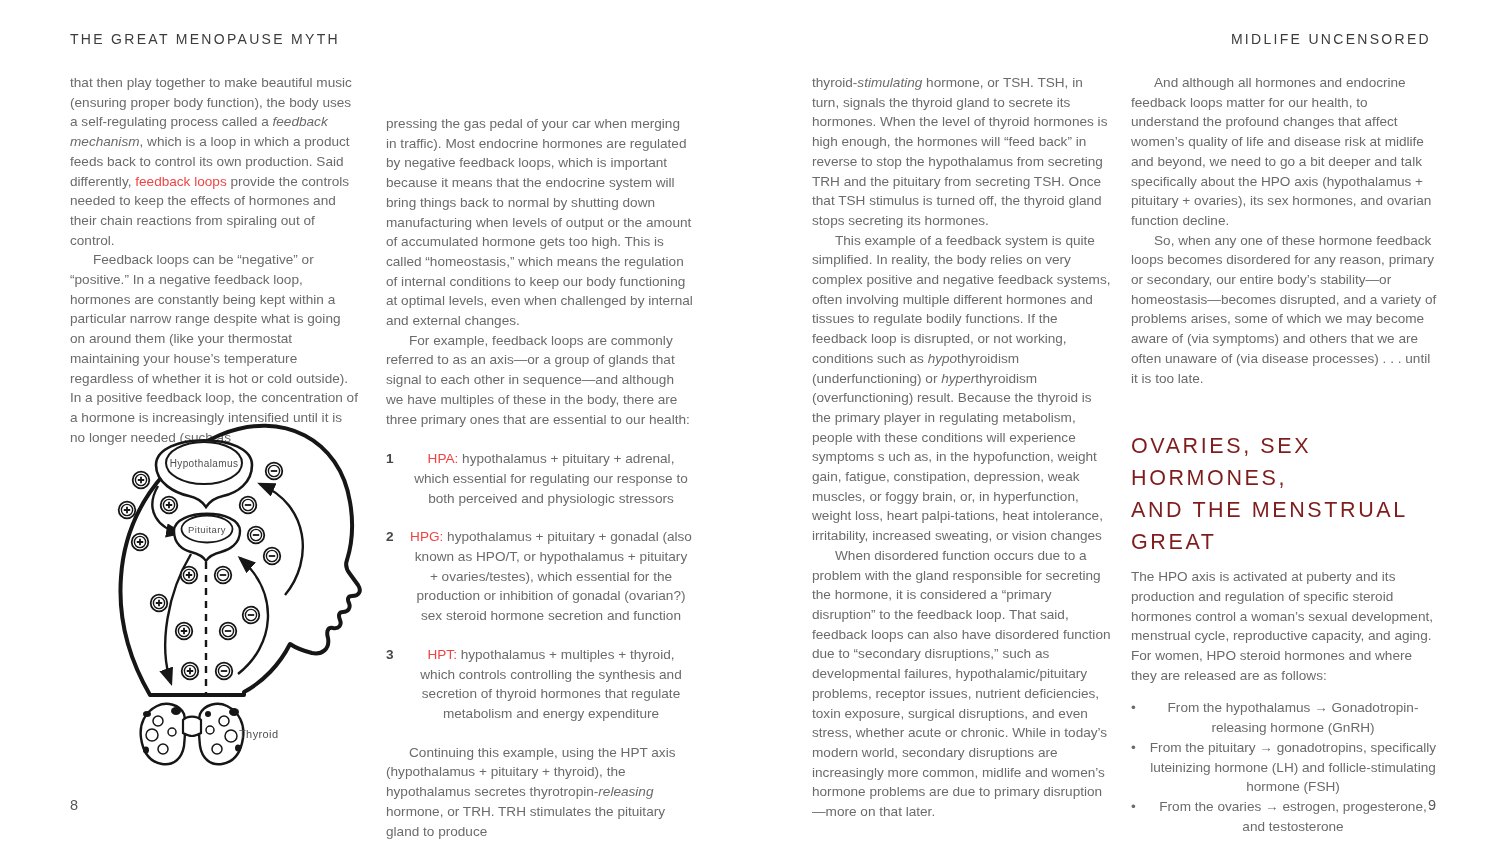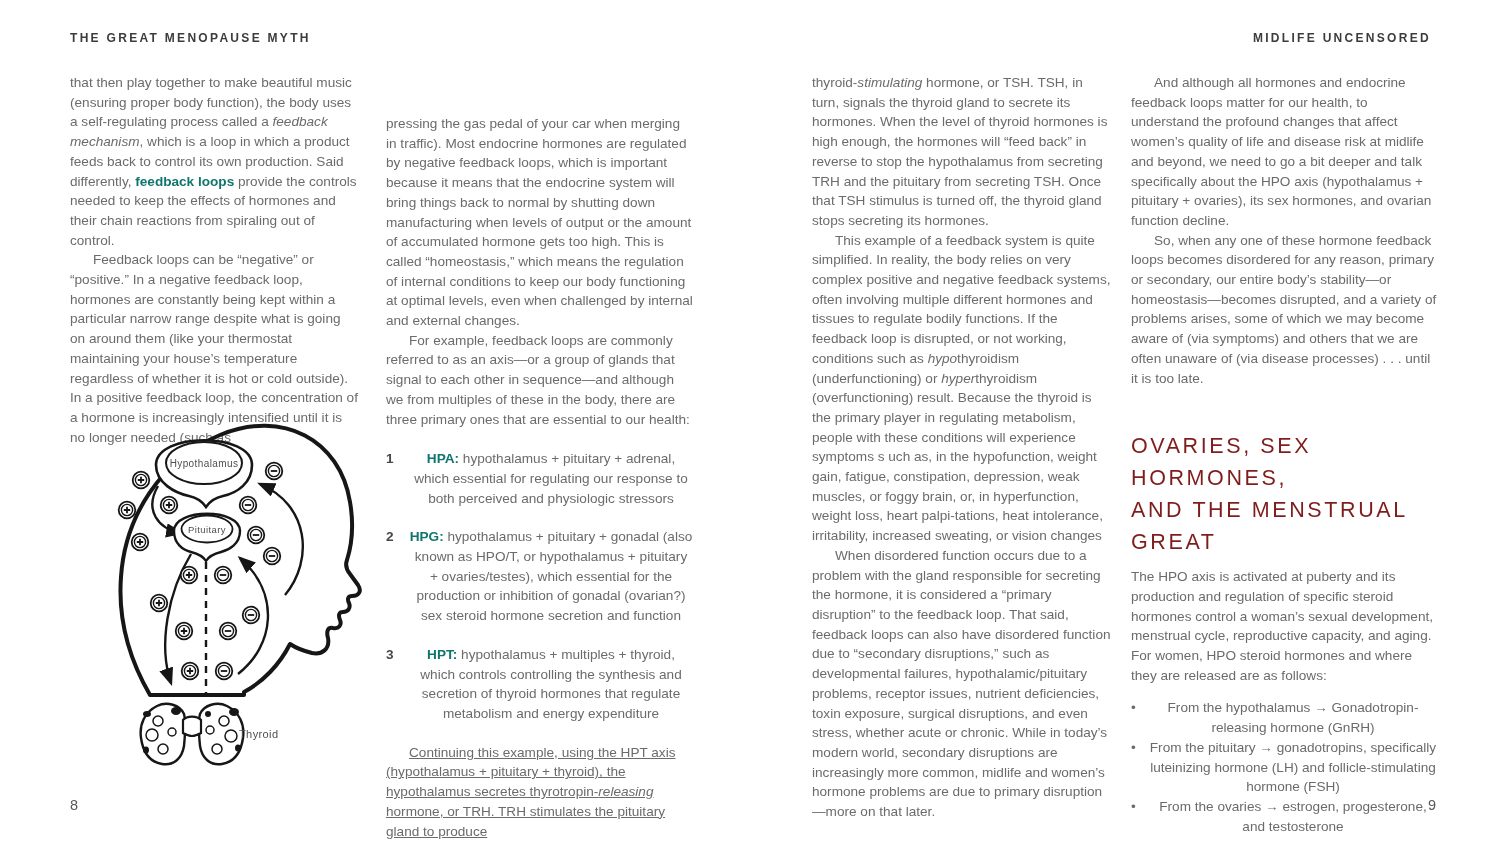--- a/index.html
+++ b/index.html
@@ -3,42 +3,42 @@
 <meta charset="utf-8">
 <style>
   html,body{margin:0;padding:0;}
   body{
     width:1500px;height:844px;position:relative;overflow:hidden;
     background:#ffffff;
     font-family:"Liberation Sans", sans-serif;
     color:#6b6b6b;
   }
   .page-header{
-    position:absolute;top:31px;font-size:12px;font-weight:bold;
+    position:absolute;top:31px;font-size:14px;font-weight:normal;
     letter-spacing:2.3px;color:#3c3c3c;white-space:nowrap;
   }
   #header-left{left:70px;}
   #header-right{right:69px;}
   .col{
     position:absolute;top:73px;font-size:13.6px;line-height:19.7px;
     color:#6b6b6b;text-align:left;
   }
   #col1{left:70px;width:289px;}
   #col2{left:386px;width:307px;margin-top:41px;}
   #col3{left:812px;width:301px;}
   #col4{left:1131px;width:307px;}
   .col p{margin:0;}
   p.indent{text-indent:23px;}
   .seg-i{font-style:italic;}
-  .seg-b{font-weight:bold;color:#0f766e;}
+  .seg-b{font-weight:normal;color:#ef4444;}
   .num-list{margin-top:20px;}
   .num-item{display:flex;margin-bottom:19px;}
   .num-item .num{flex:none;width:23px;font-weight:bold;color:#474747;}
   .num-item .num-body{flex:1;text-align:center;}
-  .closing-para{margin-top:20px;text-indent:23px;text-decoration:underline;}
+  .closing-para{margin-top:20px;text-indent:23px;}
   .section-heading{
     margin:42px 0 9px 0;font-size:21.5px;line-height:32px;
     font-weight:normal;letter-spacing:2.6px;color:#7f1d1d;
   }
   .bullets{margin-top:13px;}
   .bullet-item{display:flex;}
   .bullet-item .bullet-glyph{flex:none;width:17px;color:#6b6b6b;}
   .bullet-item .bullet-body{flex:1;text-align:center;}
   .page-num{position:absolute;bottom:31px;font-size:14.5px;color:#585858;}
   #pagenum-left{left:70px;}
@@ -151,21 +151,21 @@
       <ellipse cx="120" cy="312" rx="3" ry="3"></ellipse>
       <ellipse cx="150" cy="346" rx="3" ry="3.5"></ellipse>
       <ellipse cx="58" cy="348" rx="3" ry="3.5"></ellipse>
     </g>
   </g>
   <text x="151" y="336" font-size="11">Thyroid</text>
 </svg>
 
 <div class="col" id="col2">
   <p><span>pressing the gas pedal of your car when merging in traffic). Most endocrine hormones are regulated by negative feedback loops, which is important because it means that the endocrine system will bring things back to normal by shutting down manufacturing when levels of output or the amount of accumulated hormone gets too high. This is called “homeostasis,” which means the regulation of internal conditions to keep our body functioning at optimal levels, even when challenged by internal and external changes.</span></p>
-  <p class="indent"><span>For example, feedback loops are commonly referred to as an axis—or a group of glands that signal to each other in sequence—and although we from multiples of these in the body, there are three primary ones that are essential to our health:</span></p>
+  <p class="indent"><span>For example, feedback loops are commonly referred to as an axis—or a group of glands that signal to each other in sequence—and although we have multiples of these in the body, there are three primary ones that are essential to our health:</span></p>
   <div class="num-list">
     <div class="num-item">
       <span class="num">1</span>
       <span class="num-body"><span class="seg-b">HPA:</span><span> hypothalamus + pituitary + adrenal, which essential for regulating our response to both perceived and physiologic stressors</span></span>
     </div>
     <div class="num-item">
       <span class="num">2</span>
       <span class="num-body"><span class="seg-b">HPG:</span><span> hypothalamus + pituitary + gonadal (also known as HPO/T, or hypothalamus + pituitary + ovaries/testes), which essential for the production or inhibition of gonadal (ovarian?) sex steroid hormone secretion and function</span></span>
     </div>
     <div class="num-item">

